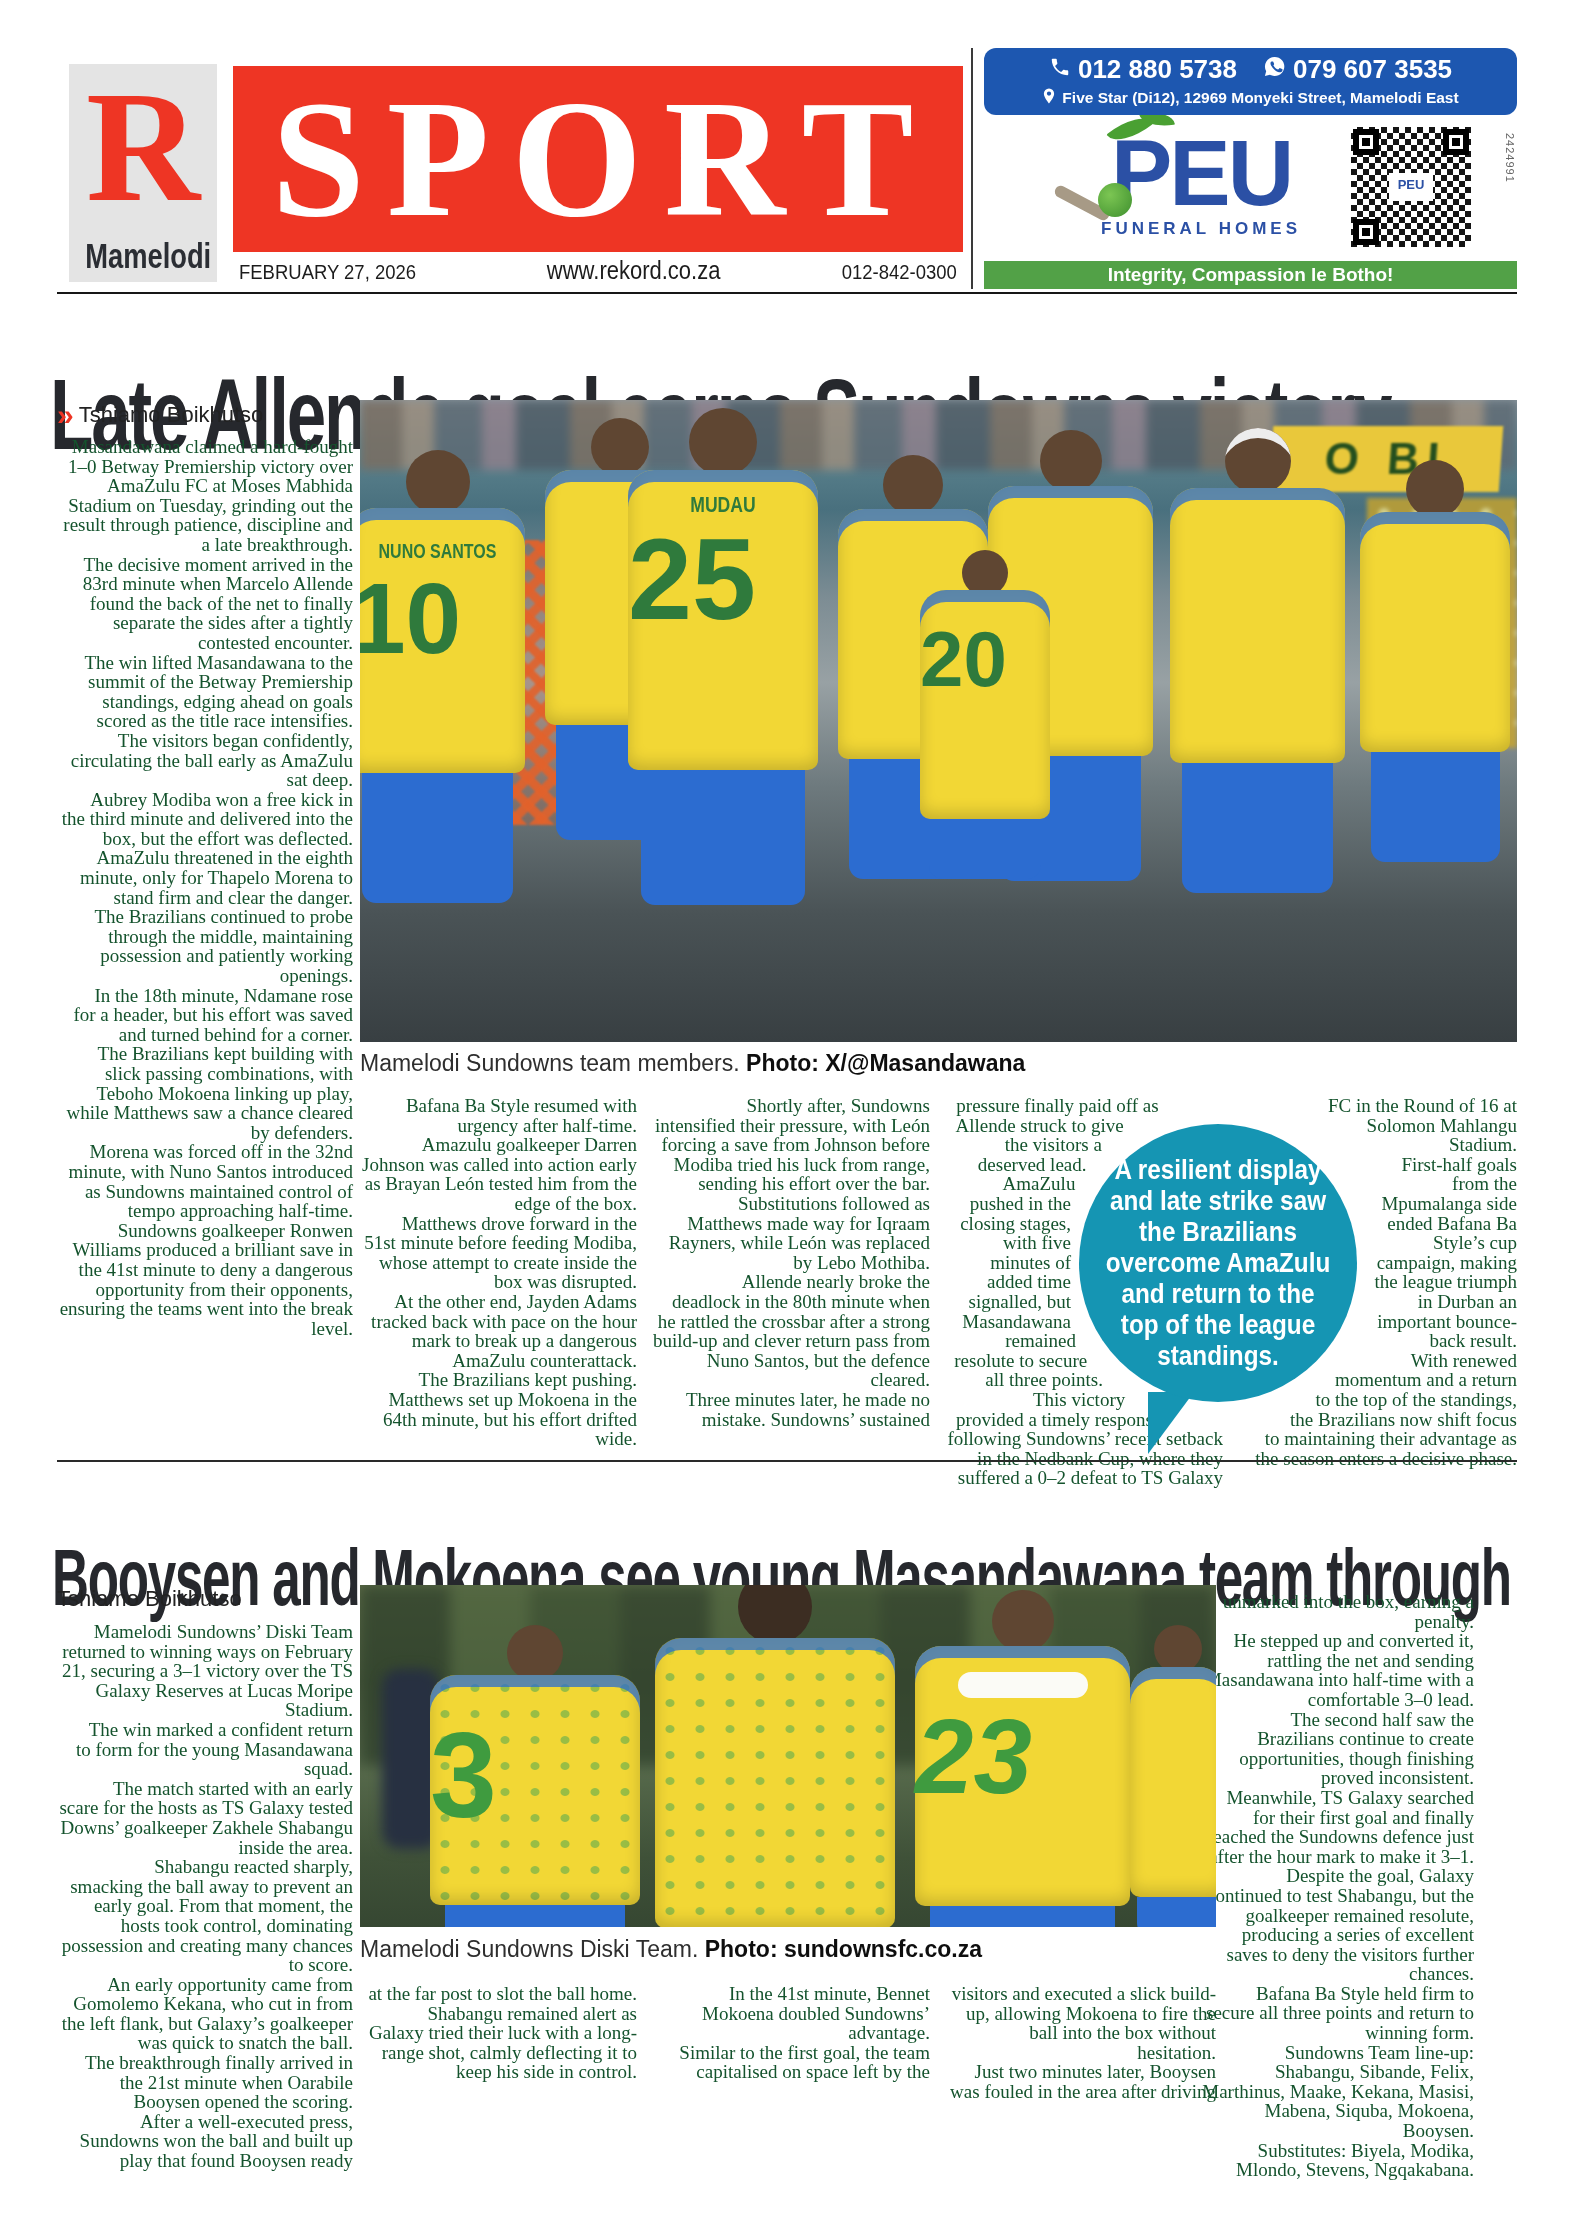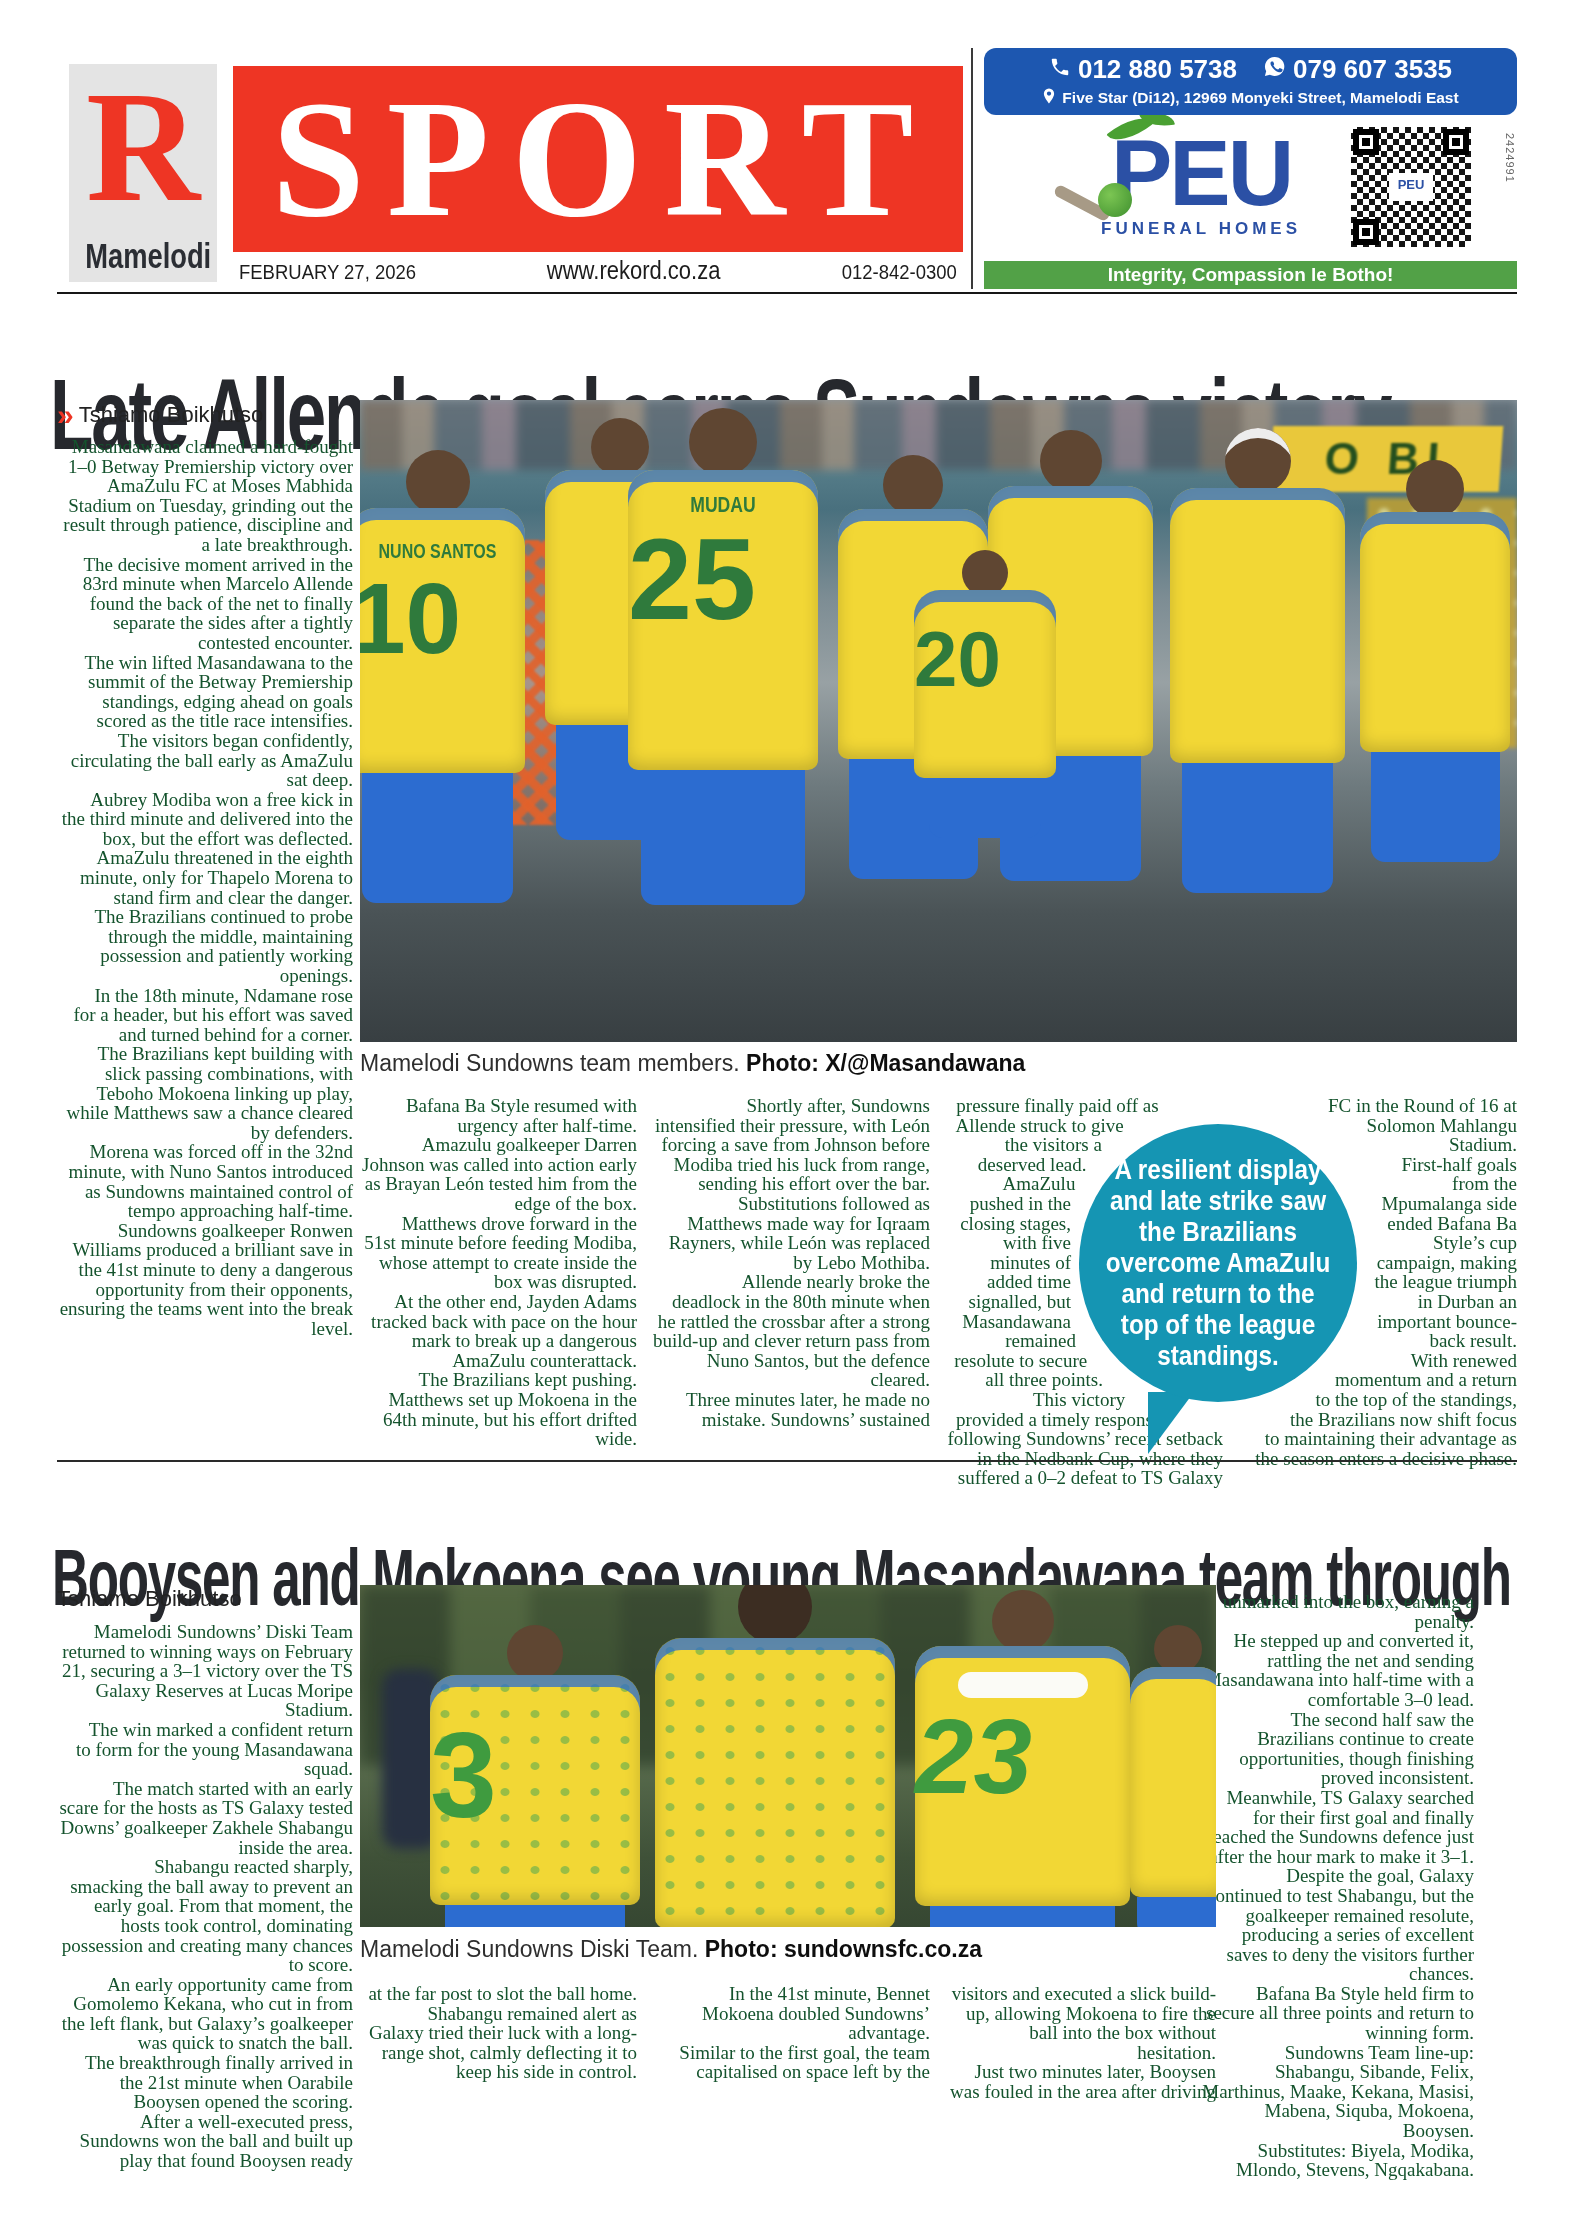--- a/index.html
+++ b/index.html
@@ -242,21 +242,21 @@
       <div class="torso" style="height:250px;"></div>
       <div class="shorts" style="height:120px;"></div>
     </div>
     <div class="player" style="left:628px;top:30px;width:165px;">
       <div class="head" style="width:62px;height:62px;"></div>
       <div class="torso" style="height:270px;"></div>
       <div class="shorts" style="height:125px;"></div>
     </div>
     <div class="player" style="left:560px;top:150px;width:130px;z-index:5;">
       <div class="head" style="width:46px;height:46px;"></div>
-      <div class="torso" style="height:188px;padding-left:12px;">
+      <div class="torso" style="height:229px;">
         <div class="num" style="top:30px;font-size:78px;">20</div>
       </div>
       <div class="shorts" style="height:60px;"></div>
     </div>
     <div class="player" style="left:810px;top:28px;width:175px;">
       <div class="head" style="width:66px;height:66px;box-shadow:inset 0 16px 0 -6px #ededed;"></div>
       <div class="torso" style="height:275px;"></div>
       <div class="shorts" style="height:130px;"></div>
     </div>
     <div class="player" style="left:1000px;top:60px;width:150px;">

